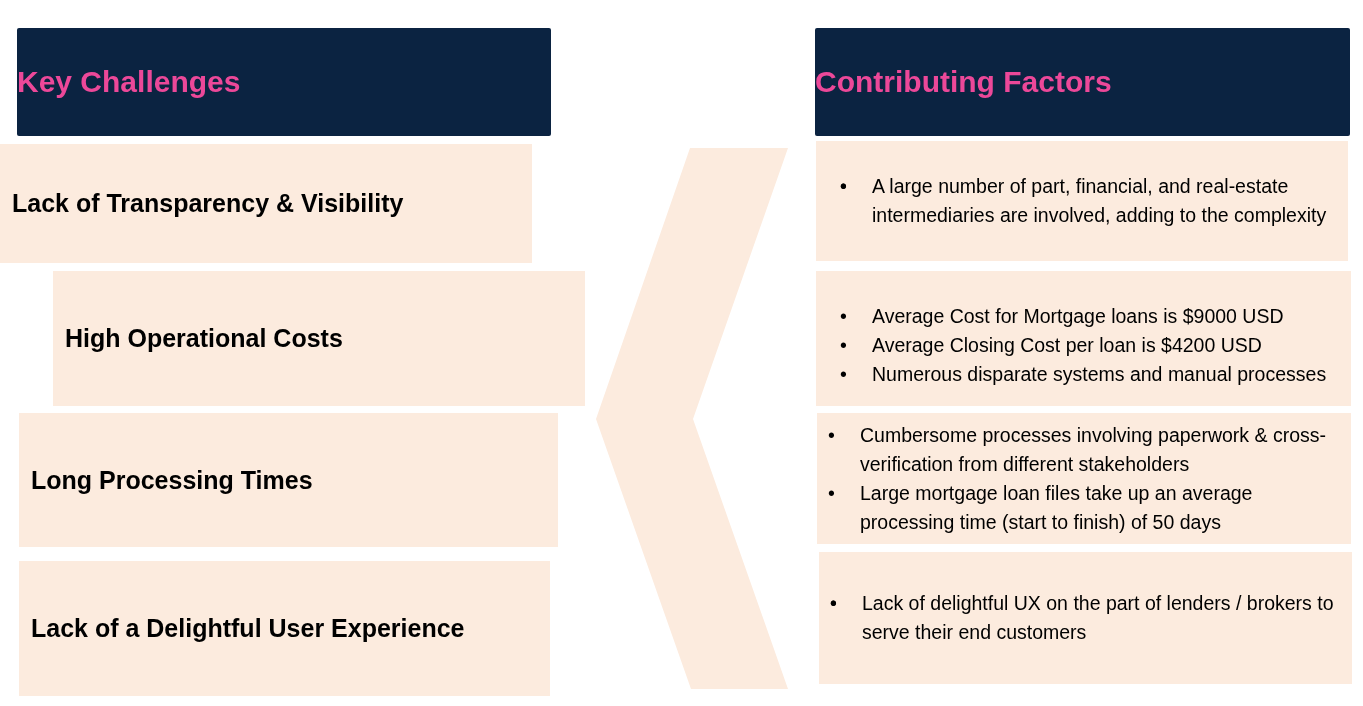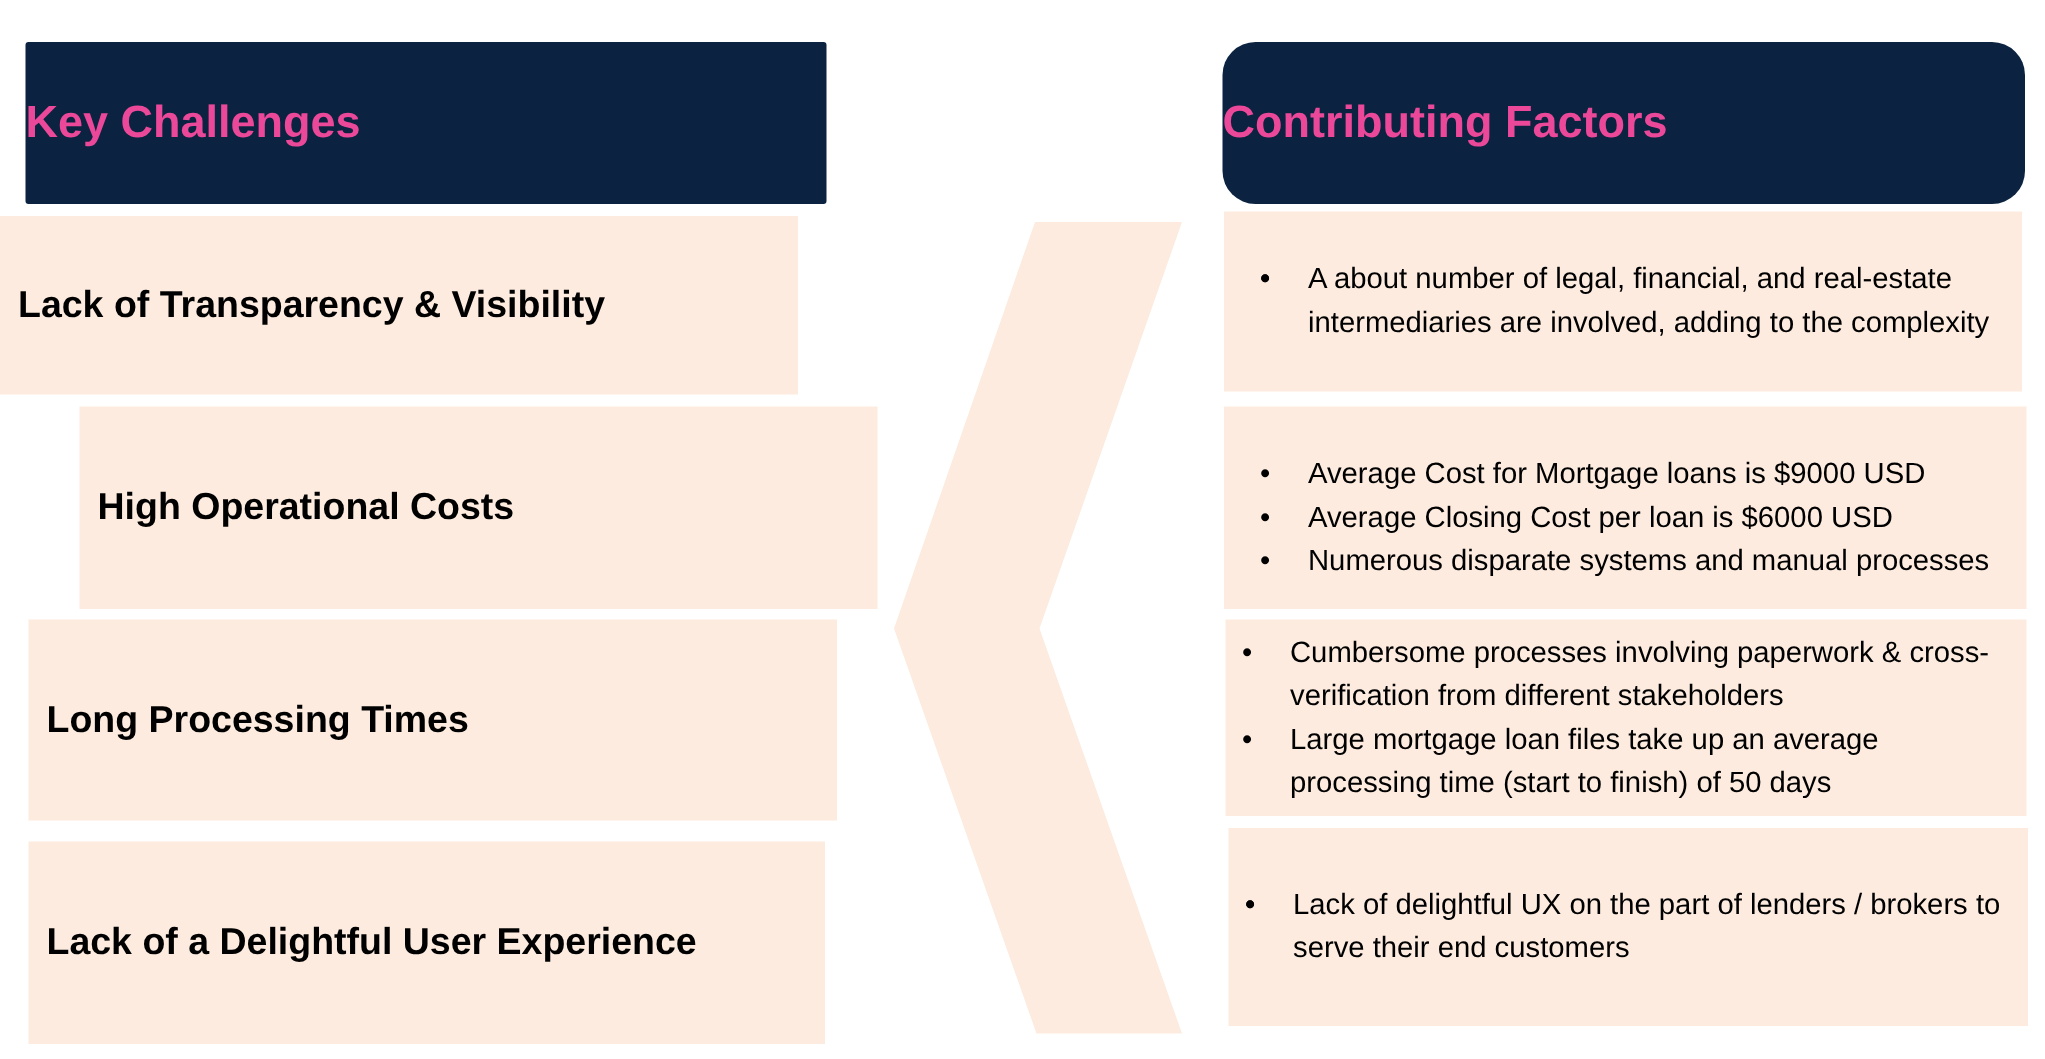--- a/index.html
+++ b/index.html
@@ -91,45 +91,45 @@
 </div>
 
 <div class="box challenge" style="left:19px; top:413px; width:539px; height:134px;">
   <span>Long Processing Times</span>
 </div>
 
 <div class="box challenge" style="left:19px; top:561px; width:531px; height:135px;">
   <span>Lack of a Delightful User Experience</span>
 </div>
 
-<div class="header" style="left:815px; top:28px; width:535px; height:108px;border-radius:22px;">
+<div class="header" style="left:815px; top:28px; width:535px; height:108px;">
   <span>Contributing Factors</span>
 </div>
 
 <div class="box factor r1" style="left:816px; top:141px; width:532px; height:120px;">
   <ul>
     <li>
       <span class="bullet">•</span>
     </li>
     <li>
       <span class="bullet">•</span>
-      <span>A about number of legal, financial, and real-estate intermediaries are involved, adding to the complexity</span>
+      <span>A large number of part, financial, and real-estate intermediaries are involved, adding to the complexity</span>
     </li>
   </ul>
 </div>
 
 <div class="box factor r2" style="left:816px; top:271px; width:535px; height:135px; padding-top:14px;">
   <ul>
     <li>
       <span class="bullet">•</span>
       <span>Average Cost for Mortgage loans is $9000 USD</span>
     </li>
     <li>
       <span class="bullet">•</span>
-      <span>Average Closing Cost per loan is $6000 USD</span>
+      <span>Average Closing Cost per loan is $4200 USD</span>
     </li>
     <li>
       <span class="bullet">•</span>
       <span>Numerous disparate systems and manual processes</span>
     </li>
   </ul>
 </div>
 
 <div class="box factor r3" style="left:817px; top:413px; width:534px; height:131px;">
   <ul>

